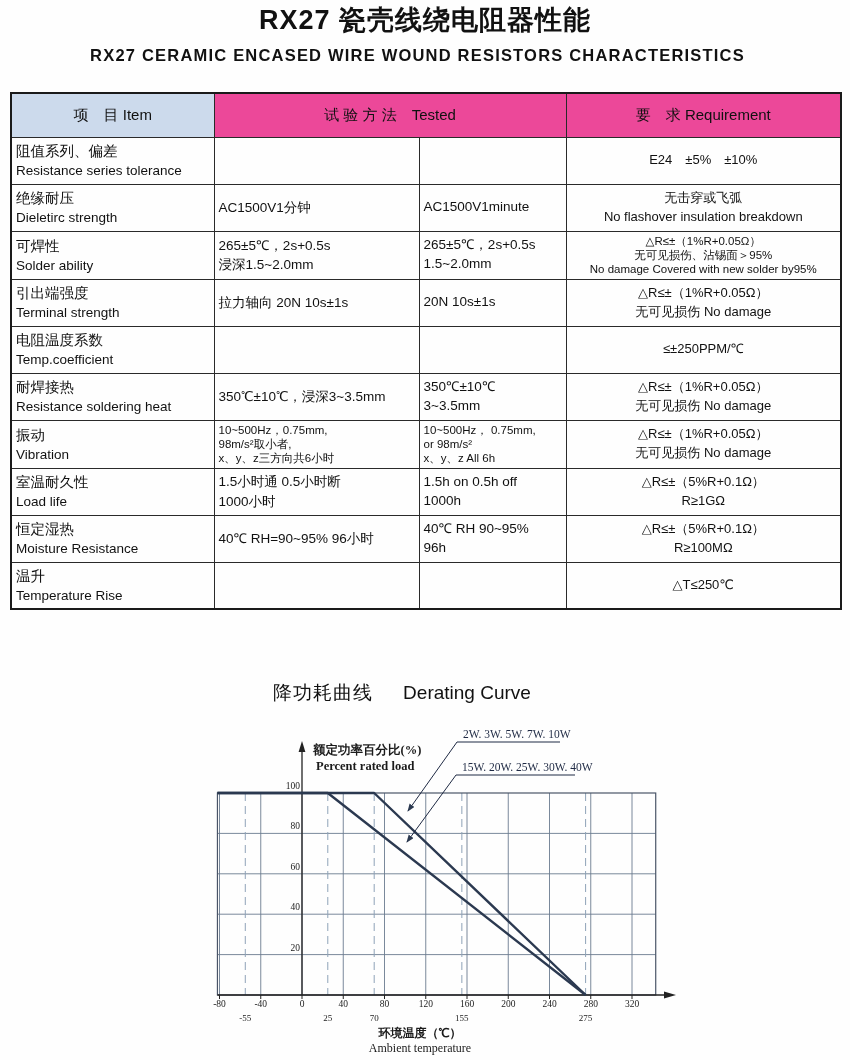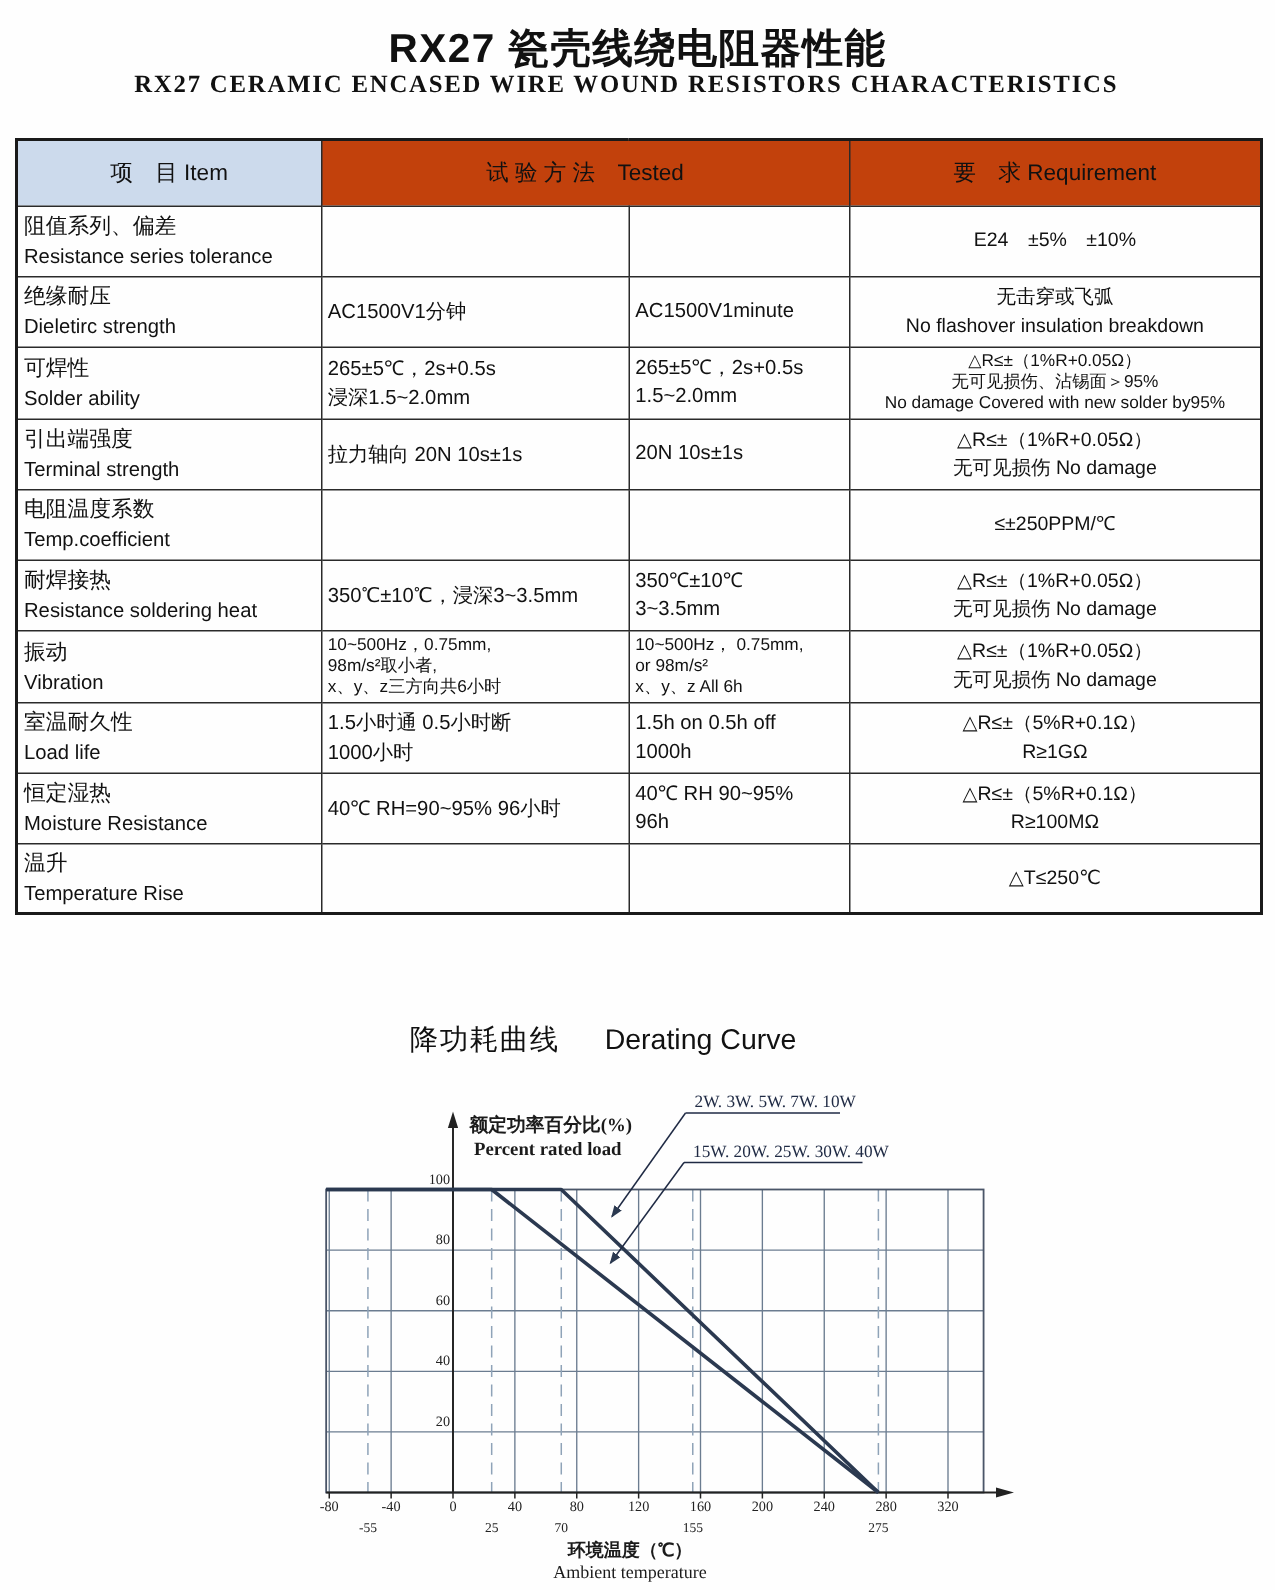--- a/index.html
+++ b/index.html
@@ -1,29 +1,29 @@
 <!DOCTYPE html>
 <html><head>
 <meta charset="utf-8">
 <style>
   html,body{margin:0;padding:0;background:#e8e8e8;}
   #page{position:relative;width:850px;height:1060px;background:#fefefe;margin:0 auto;overflow:hidden;
         font-family:"Liberation Sans",sans-serif;color:#111;}
   
-  #main-title{position:absolute;top:14px;left:0;width:850px;text-align:center;
+  #main-title{position:absolute;top:2px;left:0;width:850px;text-align:center;
               font-size:27px;font-weight:bold;letter-spacing:1px;}
   #sub-title{position:absolute;top:46px;left:0;width:835px;text-align:center;
-             font-size:16.5px;font-weight:bold;letter-spacing:1.2px;font-family:Liberation Serif, serif;}
+             font-size:16.5px;font-weight:bold;letter-spacing:1.2px;}
   
   #spec-table{position:absolute;left:10px;top:92px;width:830px;border-collapse:collapse;
               table-layout:fixed;border:2px solid #1a1a1a;}
   #spec-table th,#spec-table td{border:1px solid #2a2a2a;padding:2px 4px;vertical-align:middle;}
   #spec-table thead tr{height:44px;padding-left:43px;}
   #spec-table tbody tr{height:47px;}
-  #spec-table th{background:#c2410c;font-size:15px;font-weight:500;text-align:center;}
+  #spec-table th{background:#ec4899;font-size:15px;font-weight:500;text-align:center;}
   td.c-item{text-align:left;padding-left:9px;}
   td.c-item .zh{font-size:14.5px;font-weight:500;line-height:1.45;}
   td.c-item .en{font-size:13.5px;line-height:1.3;}
   td.c-zh{text-align:left;padding-left:12px;font-size:13.5px;line-height:1.45;}
   td.c-en{text-align:left;font-size:13.5px;line-height:1.4;}
   td.c-req{text-align:center;font-size:13px;line-height:1.45;}
   td .ln{display:block;}
   td.small3{font-size:11.5px !important;line-height:1.25 !important;}
   
   #chart-title{position:absolute;top:680px;left:0;width:804px;text-align:center;

